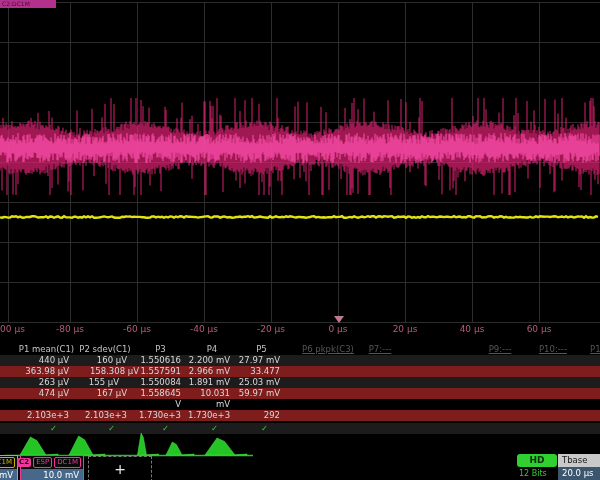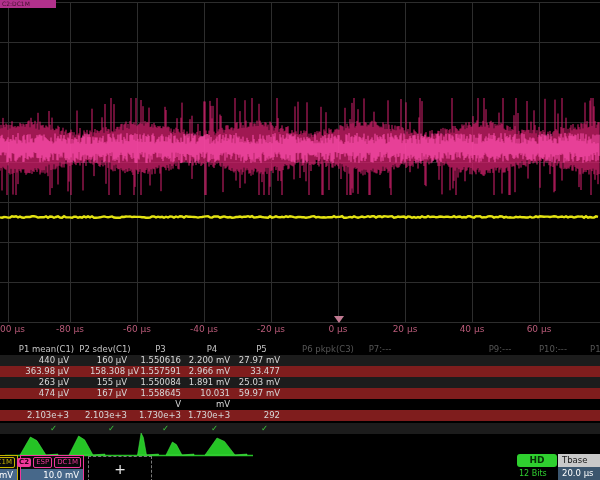--- a/index.html
+++ b/index.html
@@ -10,21 +10,21 @@
       color:#44102e;font-size:6px;line-height:13px;overflow:hidden;white-space:nowrap;
       filter:blur(0.4px);padding-left:2px;box-sizing:border-box;}
   #time-axis{position:absolute;left:0;top:322px;width:600px;height:15px;}
   #time-axis span{position:absolute;top:2px;transform:translateX(-50%);
       font-size:9px;color:#b85a78;white-space:nowrap;}
   #measure-table{position:absolute;left:0;top:344px;width:600px;height:90px;font-size:8.5px;}
   .t-row{position:absolute;left:0;width:600px;height:11px;line-height:11px;}
   .t-row.stripe{background:#1c1c1c;}
   .t-row.dark{background:#7f1d1d;}
   .hcell{position:absolute;text-align:center;color:#c4c4c4;}
-  .hdim{position:absolute;transform:translateX(-50%);color:#565656;white-space:nowrap;}
+  .hdim{position:absolute;transform:translateX(-50%);color:#565656;white-space:nowrap;text-decoration:underline;}
   .vcell{position:absolute;text-align:right;color:#d8d8d8;box-sizing:border-box;padding-right:6px;}
   .ccell{position:absolute;text-align:right;color:#3cc43c;font-weight:bold;
       box-sizing:border-box;padding-right:18px;}
   #histicons{position:absolute;left:0;top:432px;}
   
   .chbox{position:absolute;top:455px;width:64px;height:30px;box-sizing:border-box;
       border:1px solid;background:#0a0a0a;}
   .chbox .brow{height:13px;display:flex;align-items:center;justify-content:flex-end;
       gap:2px;padding:0 2px;}
   .badge{font-size:7px;line-height:9px;padding:0 2px;border-radius:2px;white-space:nowrap;}
@@ -112,21 +112,21 @@
     </div>
     <div class="t-row dark" style="top: 22px;">
       <span class="vcell" style="left: 18px; width: 57px;">363.98 µV</span>
       <span class="vcell" style="left: 89px; width: 56px;">158.308 µV</span>
       <span class="vcell" style="left: 134px; width: 53px;">1.557591 V</span>
       <span class="vcell" style="left: 188px; width: 48px;">2.966 mV</span>
       <span class="vcell" style="left: 237px; width: 49px;">33.477 mV</span>
     </div>
     <div class="t-row stripe" style="top: 33px;">
       <span class="vcell" style="left: 18px; width: 57px;">263 µV</span>
-      <span class="vcell" style="left: 77px; width: 56px;">155 µV</span>
+      <span class="vcell" style="left: 69px; width: 56px;">155 µV</span>
       <span class="vcell" style="left: 134px; width: 53px;">1.550084 V</span>
       <span class="vcell" style="left: 188px; width: 48px;">1.891 mV</span>
       <span class="vcell" style="left: 237px; width: 49px;">25.03 mV</span>
     </div>
     <div class="t-row dark" style="top: 44px;">
       <span class="vcell" style="left: 18px; width: 57px;">474 µV</span>
       <span class="vcell" style="left: 77px; width: 56px;">167 µV</span>
       <span class="vcell" style="left: 134px; width: 53px;">1.558645 V</span>
       <span class="vcell" style="left: 188px; width: 48px;">10.031 mV</span>
       <span class="vcell" style="left: 225px; width: 49px; margin-left: 12px;">59.97 mV</span>

